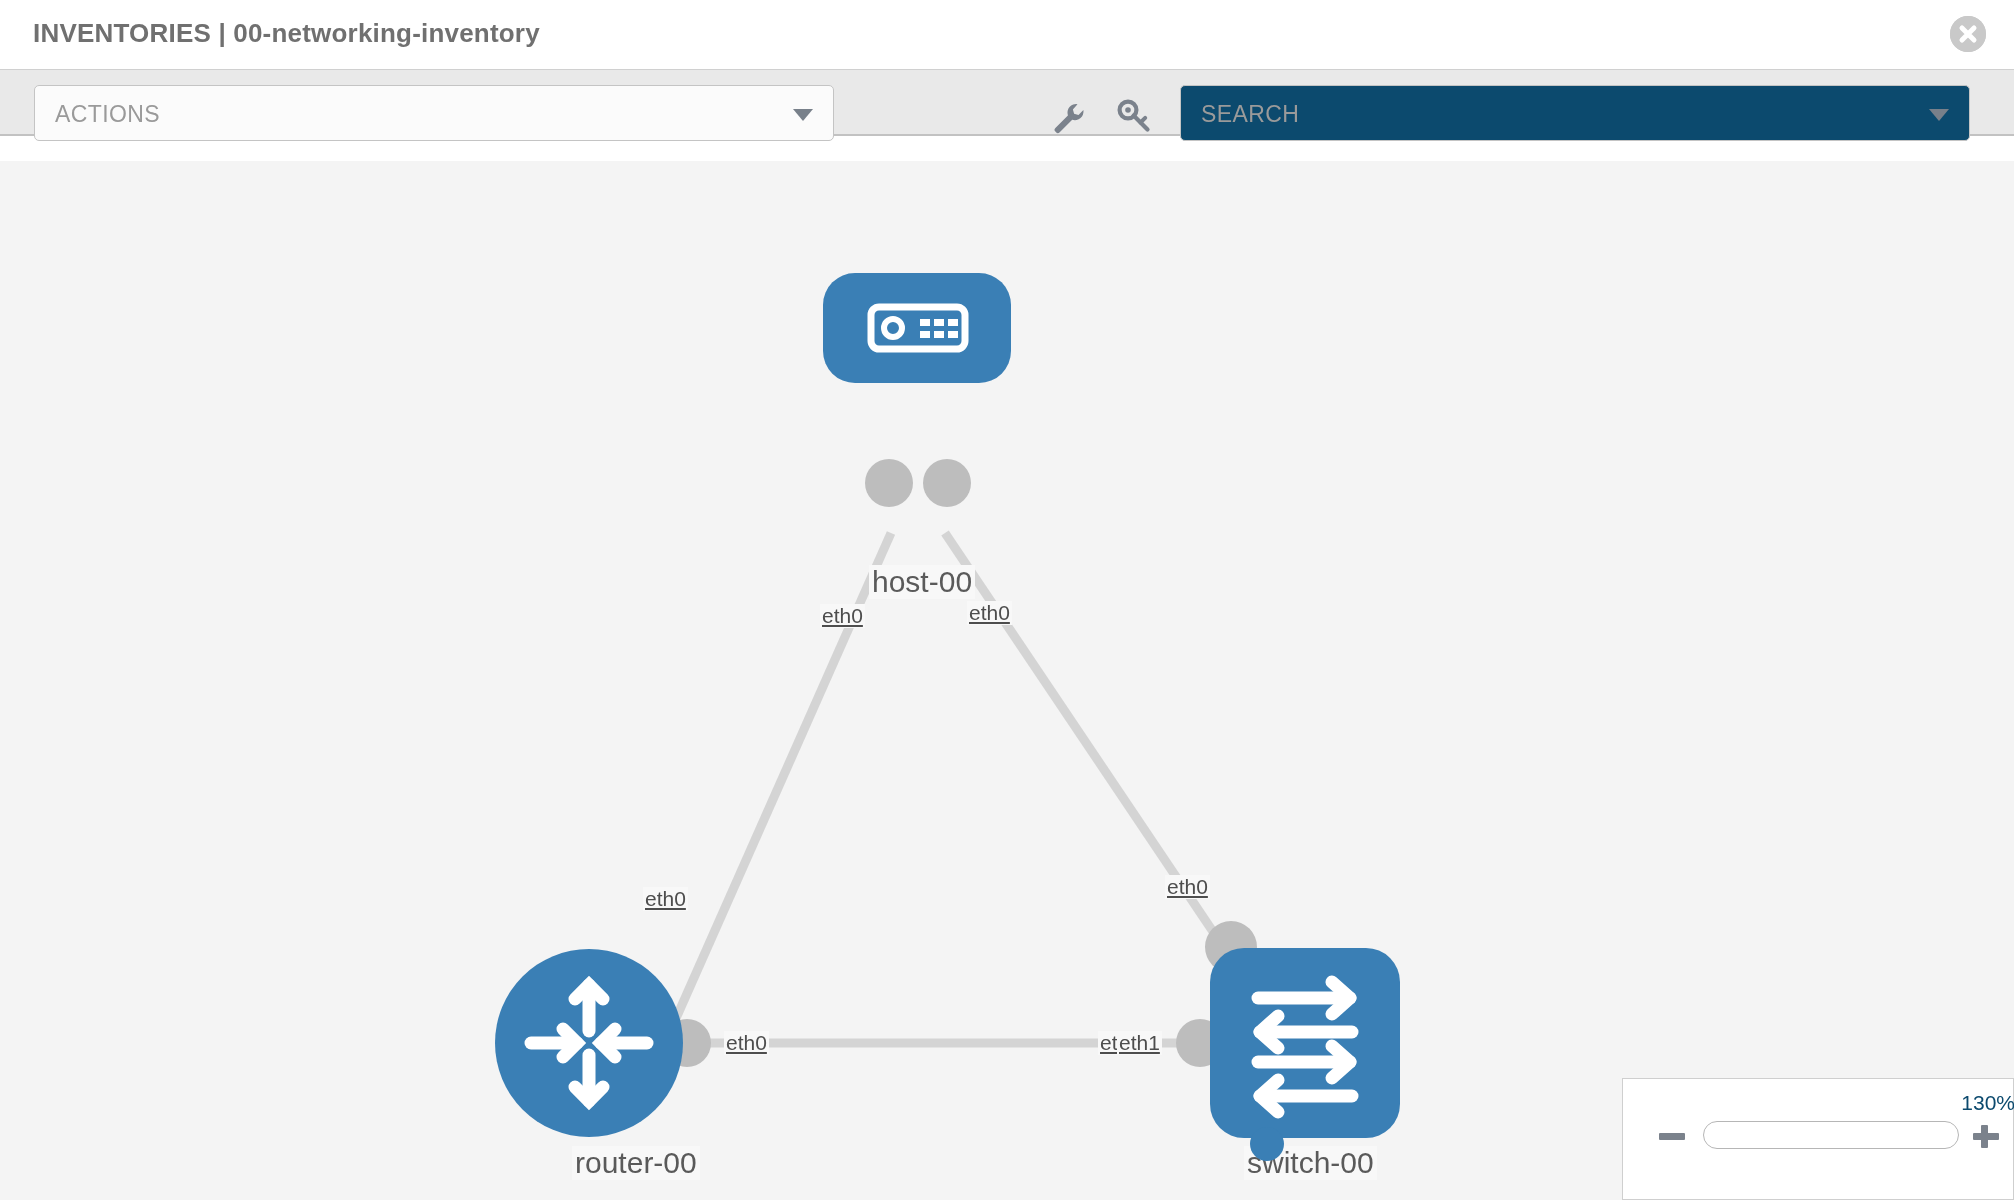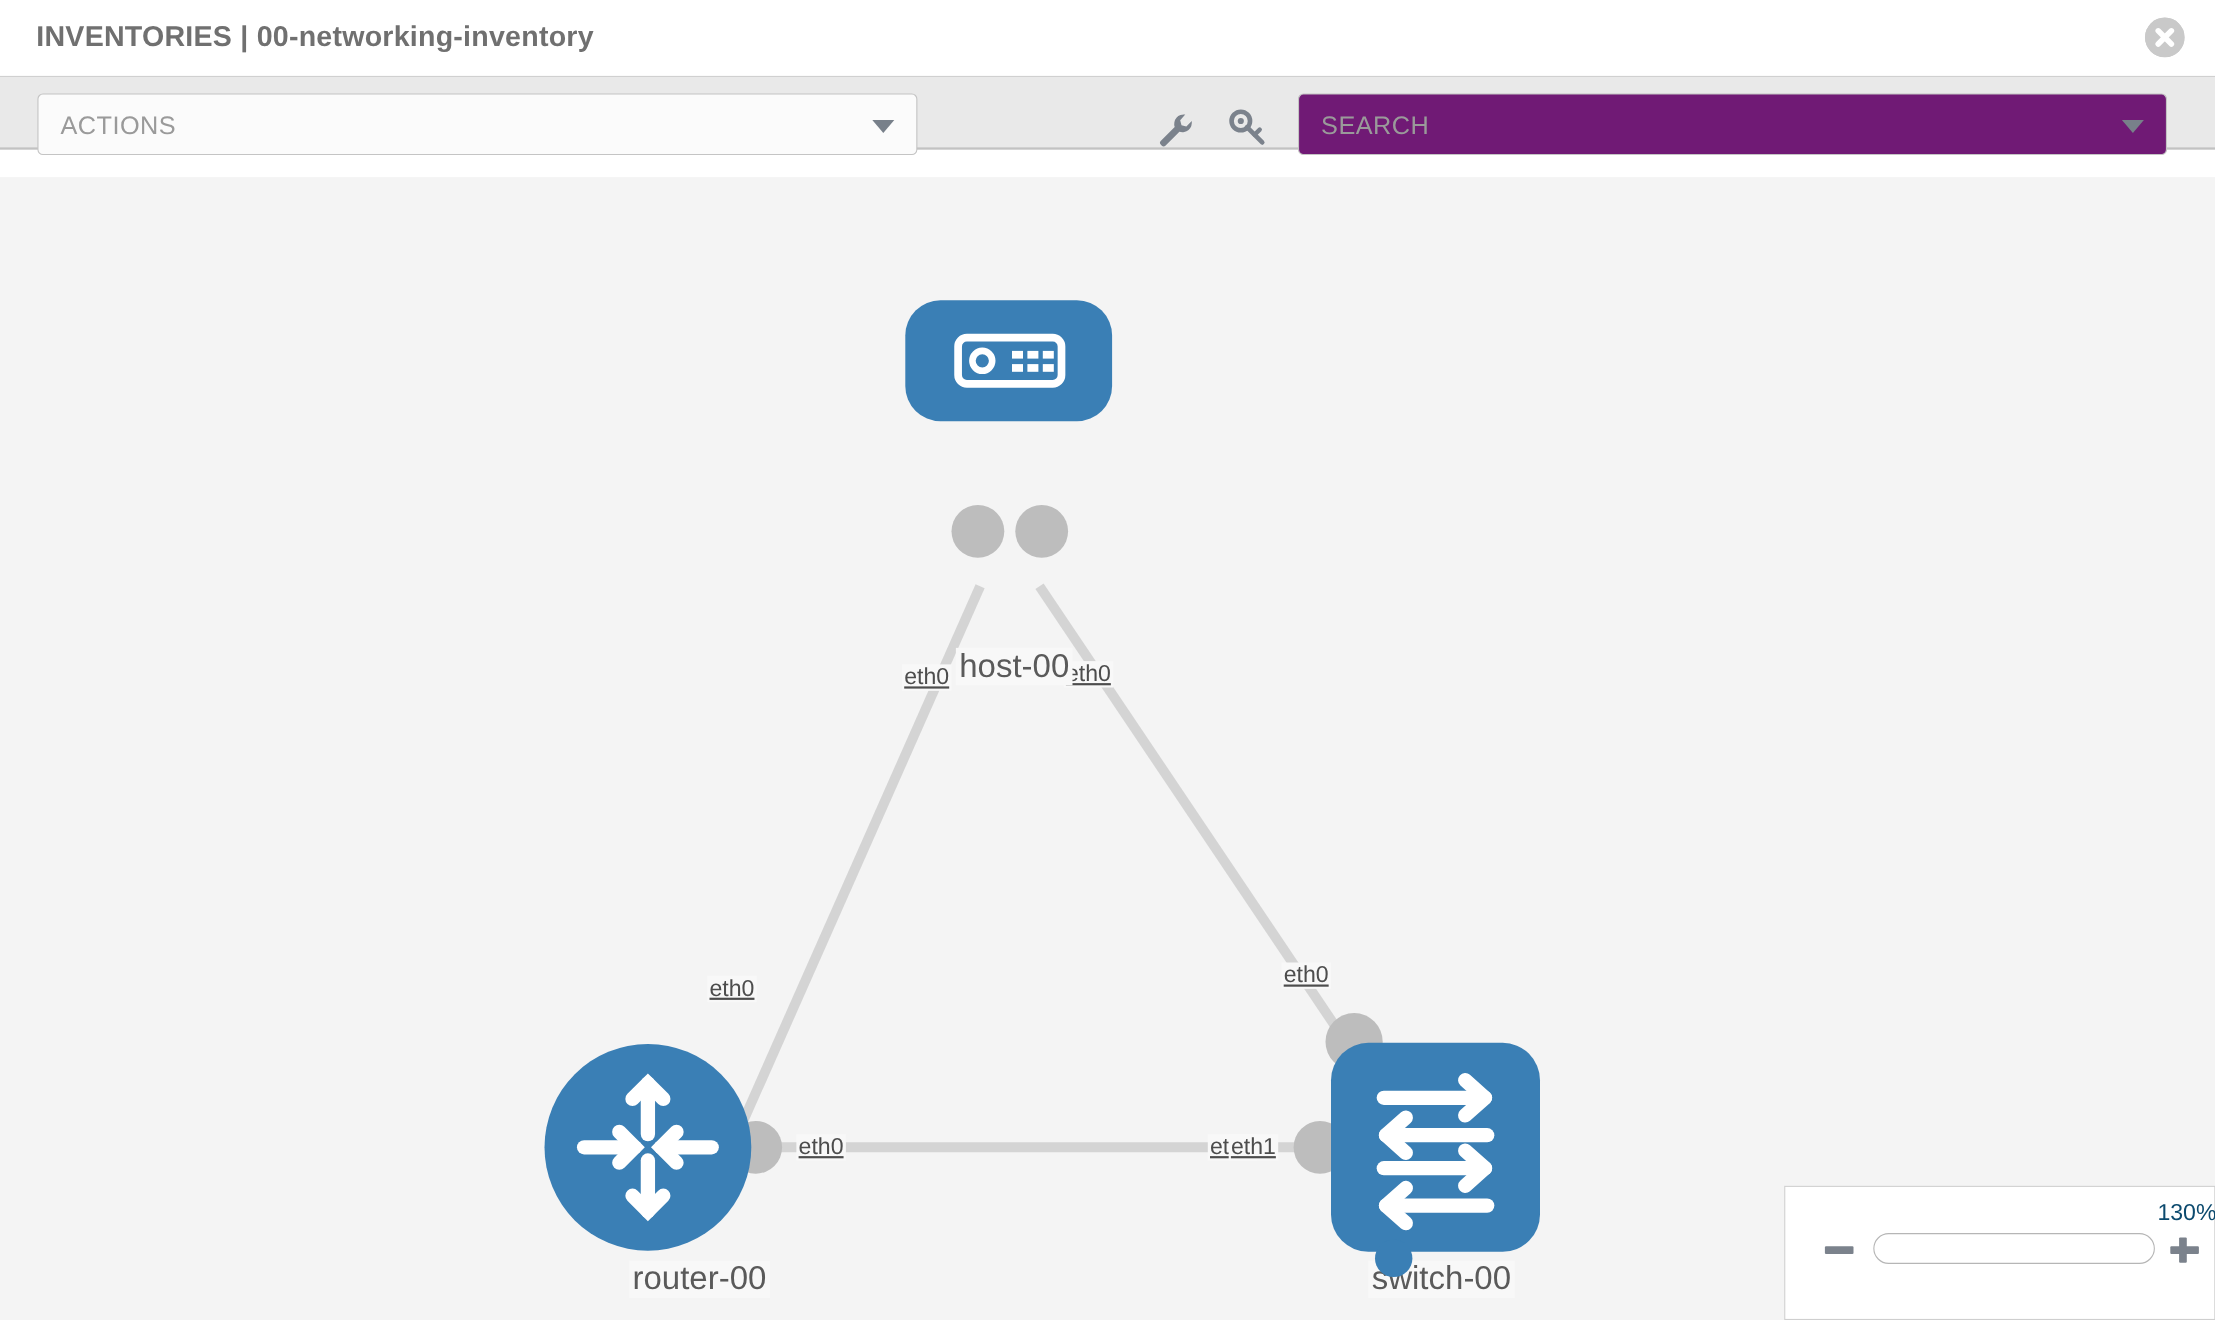--- a/index.html
+++ b/index.html
@@ -100,21 +100,21 @@
   }
   .tool-icon.wrench { left: 1046px; }
   .tool-icon.key    { left: 1114px; }
 
   .search-select {
     position: absolute;
     left: 1180px;
     top: 15px;
     width: 790px;
     height: 56px;
-    background: #701a75;
+    background: #0c4a6e;
     border: 1px solid #c4c4c4;
     border-radius: 5px;
     box-sizing: border-box;
     cursor: text;
   }
   .search-label {
     position: absolute;
     left: 20px;
     top: 15px;
     font-size: 23px;
@@ -340,21 +340,21 @@
     </svg>
 
     <div class="node-label iface-label" style="left:820px; top:443px;">eth0</div>
     <div class="node-label iface-label" style="left:967px; top:440px;">eth0</div>
     <div class="node-label iface-label" style="left:643px; top:726px;">eth0</div>
     <div class="node-label iface-label" style="left:1165px; top:714px;">eth0</div>
     <div class="node-label iface-label" style="left:724px; top:870px;">eth0</div>
     <div class="node-label iface-label" style="left:1098px; top:870px;">eth0</div>
     <div class="node-label iface-label" style="left:1117px; top:870px;">eth1</div>
 
-    <div class="node-label name-label" style="left:869px; top:428px;">host-00</div>
+    <div class="node-label name-label" style="left:869px; top:404px;">host-00</div>
     <div class="node-label name-label" style="left:529px; top:985px;margin-left:43px;">router-00</div>
     <div class="node-label name-label" style="left:1244px; top:985px;">switch-00</div>
   </div>
 
   <div class="zoom-panel">
     <div class="zoom-pct">130%</div>
     <div class="zoom-minus"></div>
     <div class="zoom-track"></div>
     <div class="zoom-plus-box">
       <div class="zoom-plus-h"></div>

